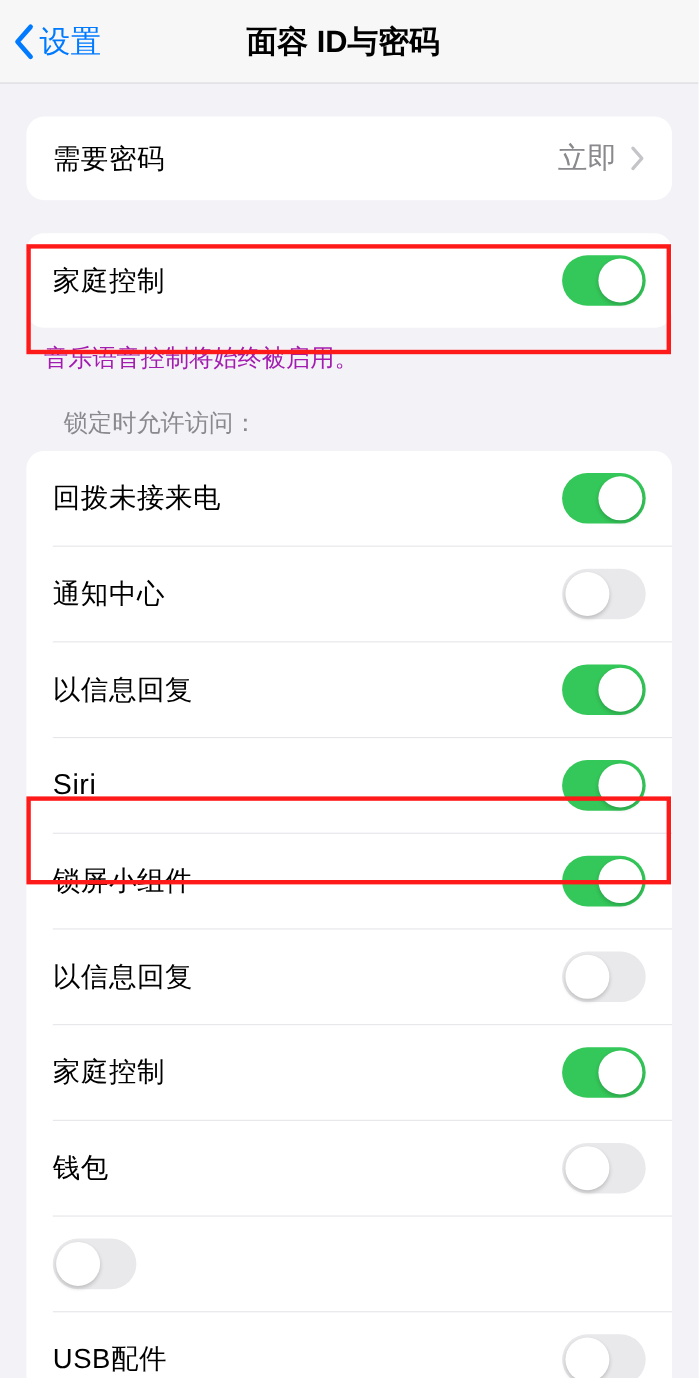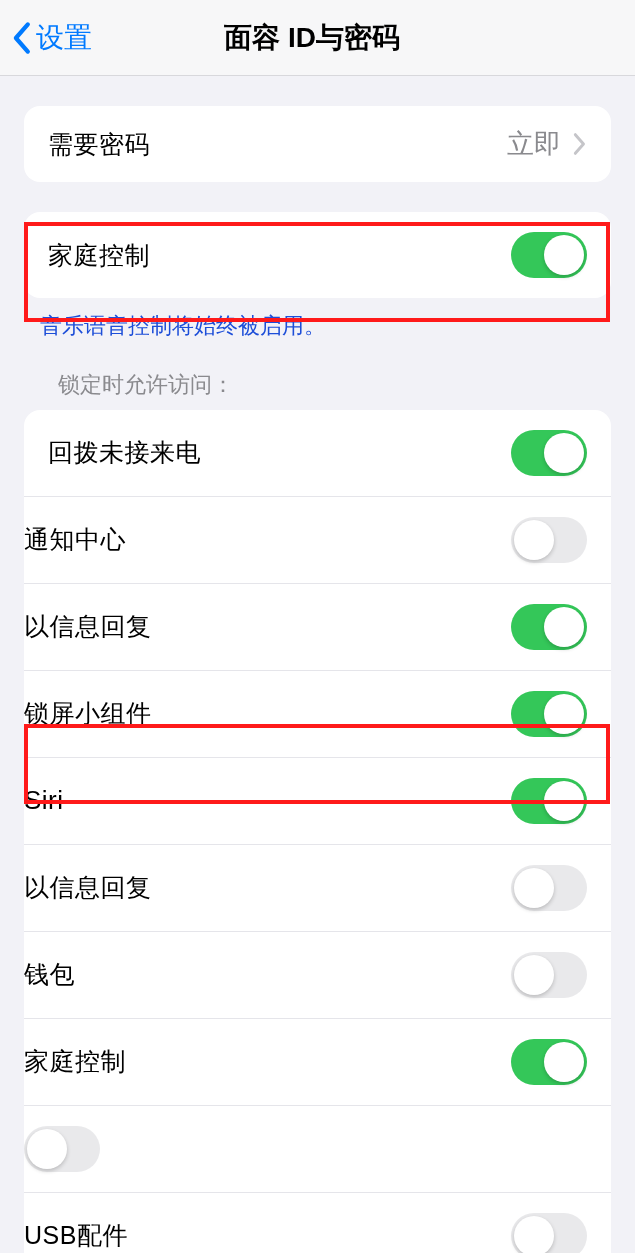--- a/index.html
+++ b/index.html
@@ -45,21 +45,21 @@
     overflow: hidden;
   }
   .group.first { margin-top: 30px; }
   .row {
     display: flex;
     align-items: center;
     justify-content: space-between;
     padding: 20px 24px;
     min-height: 72px;
   }
-  .row + .row { border-top: 1px solid #e5e5ea; padding-left: 0; }
+  .row + .row { border-top: 1px solid #e5e5ea; margin-left: 24px; padding-left: 0; }
   .row-label {
     font-size: 25px;
     color: #000;
     letter-spacing: 0.5px;
   }
   .row-label.siri { font-size: 26px; }
   .row-right {
     display: flex;
     align-items: center;
     gap: 12px;
@@ -68,21 +68,21 @@
   .value-text {
     font-size: 27px;
     color: #8a8a8e;
   }
   .chevron {
     width: 14px; height: 24px;
     color: #c5c5c9;
   }
   .footer {
     font-size: 22px;
-    color: #1d4ed8;
+    color: #a21caf;
     padding: 12px 40px 0 40px;
     line-height: 1.45;
   }
   .section-header {
     font-size: 22px;
     color: #8a8a8e;
     padding: 28px 40px 10px 58px;
   }
   .toggle {
     width: 76px; height: 46px;
@@ -162,46 +162,46 @@
           <div class="knob"></div>
         </div>
       </div>
       <div class="row">
         <div class="row-label">以信息回复</div>
         <div class="toggle on">
           <div class="knob"></div>
         </div>
       </div>
       <div class="row">
+        <div class="row-label siri">Siri</div>
+        <div class="toggle on">
+          <div class="knob"></div>
+        </div>
+      </div>
+      <div class="row">
         <div class="row-label">锁屏小组件</div>
         <div class="toggle on">
           <div class="knob"></div>
         </div>
       </div>
       <div class="row">
-        <div class="row-label siri">Siri</div>
-        <div class="toggle on">
-          <div class="knob"></div>
-        </div>
-      </div>
-      <div class="row">
         <div class="row-label">以信息回复</div>
         <div class="toggle off">
           <div class="knob"></div>
         </div>
       </div>
       <div class="row">
+        <div class="row-label">家庭控制</div>
+        <div class="toggle on">
+          <div class="knob"></div>
+        </div>
+      </div>
+      <div class="row">
         <div class="row-label">钱包</div>
         <div class="toggle off">
-          <div class="knob"></div>
-        </div>
-      </div>
-      <div class="row">
-        <div class="row-label">家庭控制</div>
-        <div class="toggle on">
           <div class="knob"></div>
         </div>
       </div>
       <div class="row">
         <div class="toggle off">
           <div class="knob"></div>
         </div>
       </div>
       <div class="row">
         <div class="row-label">USB配件</div>

